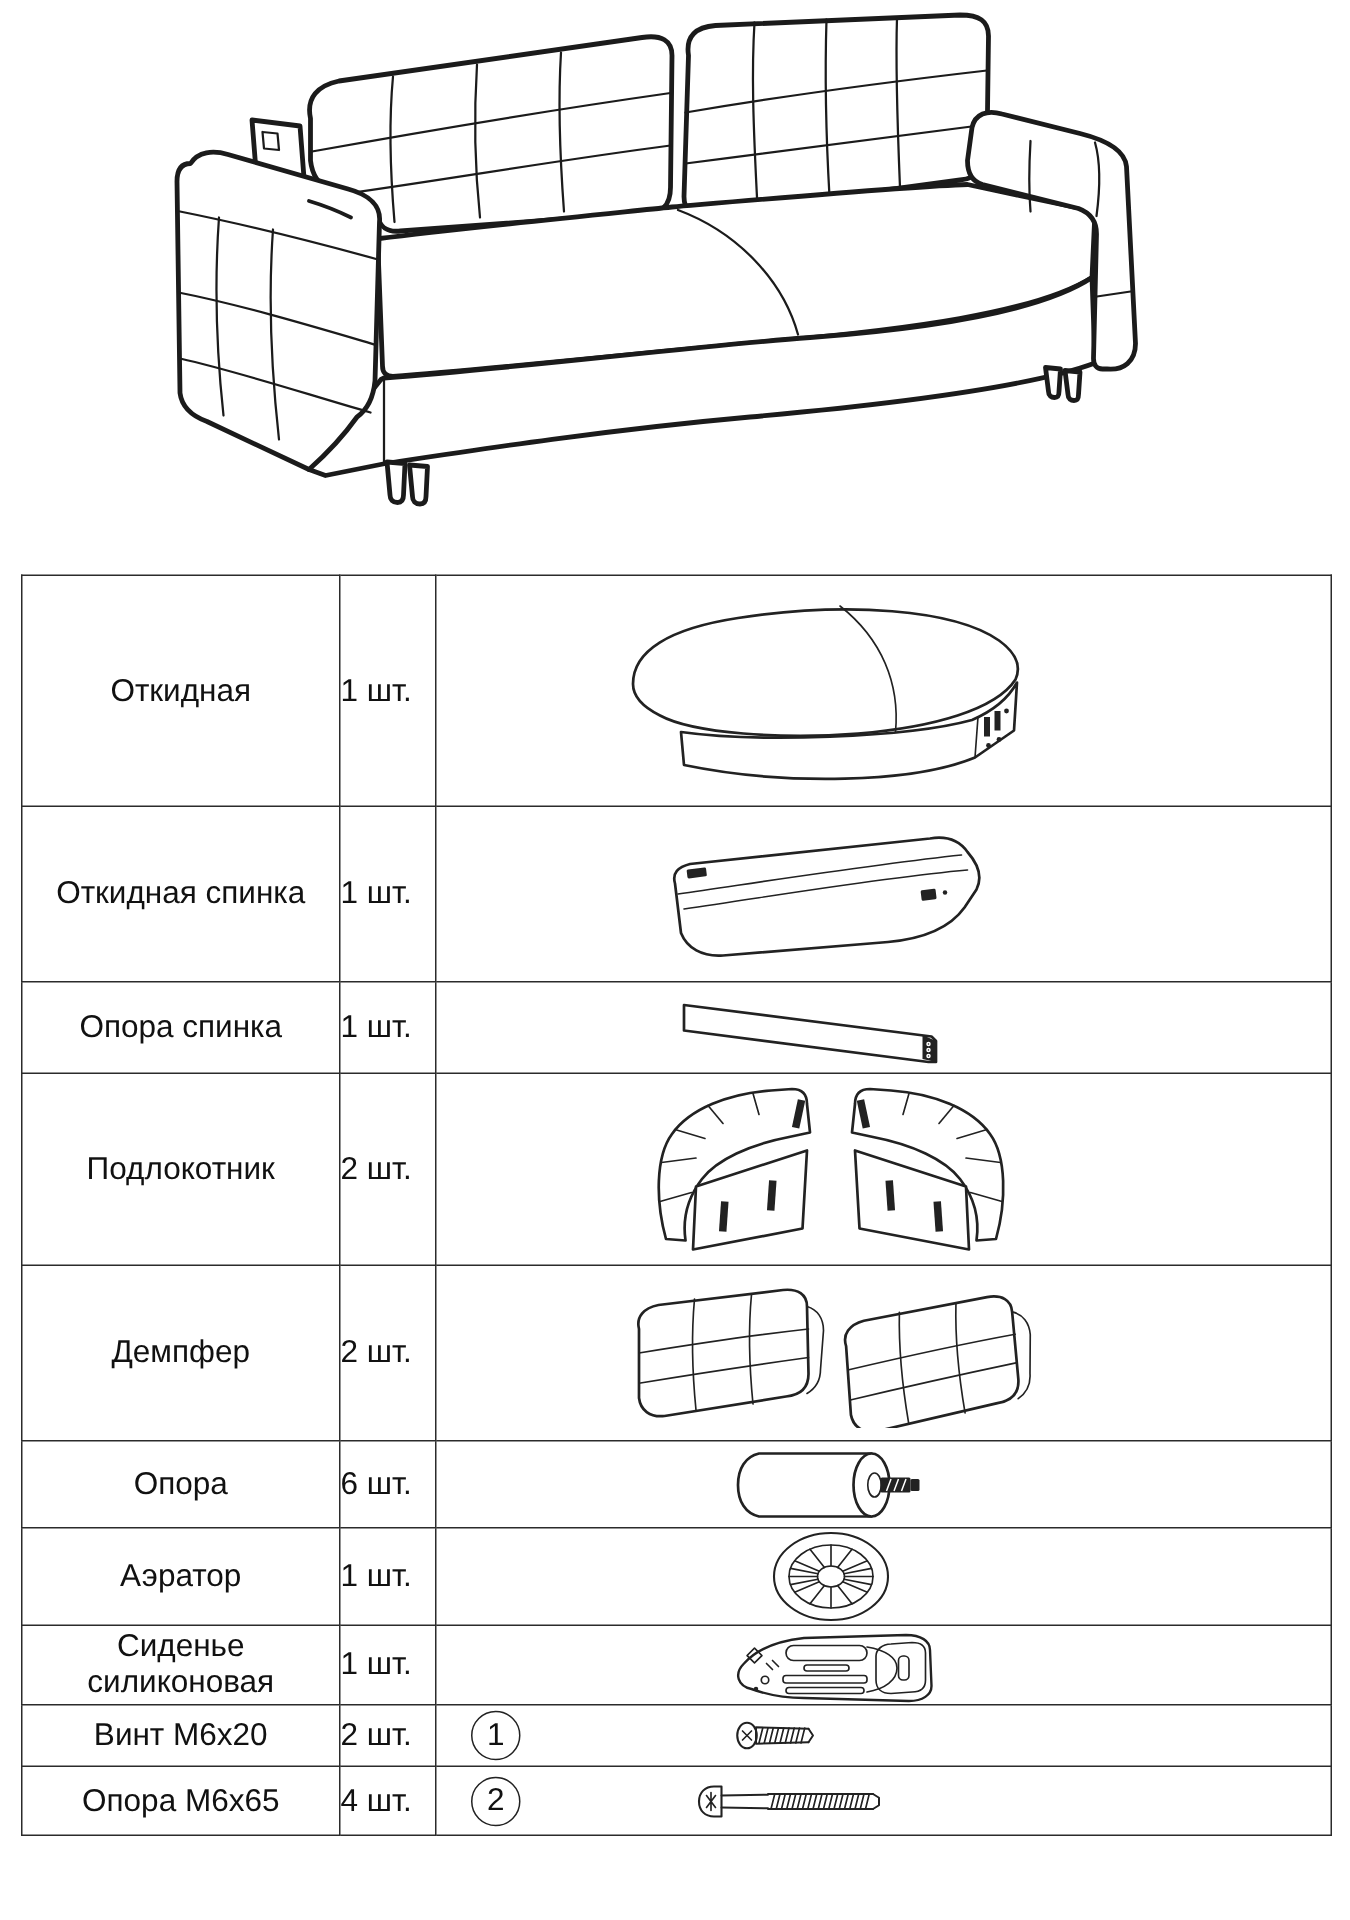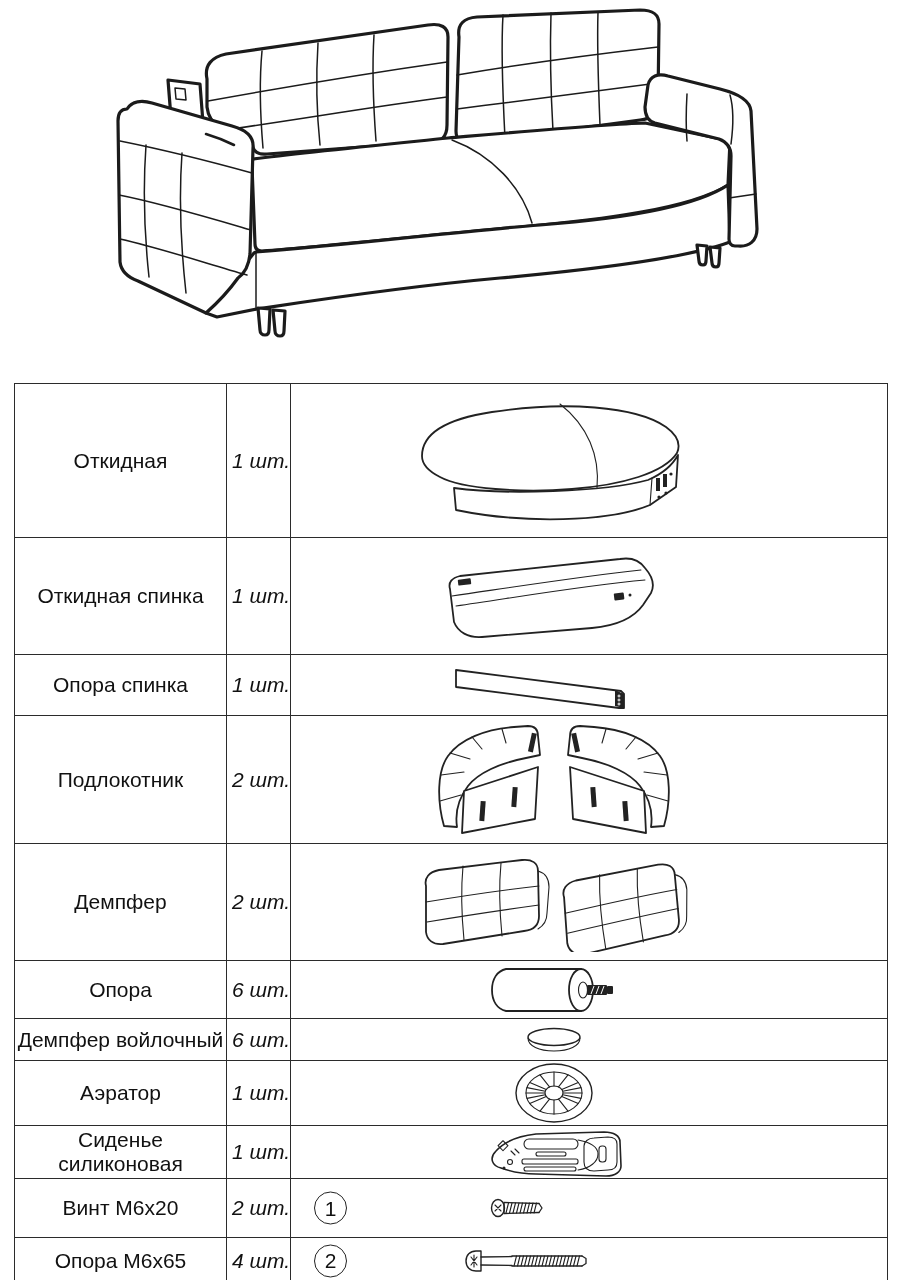--- a/index.html
+++ b/index.html
@@ -10,21 +10,21 @@
   .ol{fill:#ffffff;stroke:#1b1b1b;stroke-width:3.2;stroke-linejoin:round;stroke-linecap:round;}
   .sm{fill:none;stroke:#1b1b1b;stroke-width:1.5;stroke-linejoin:round;stroke-linecap:round;}
   .p-ol{fill:#ffffff;stroke:#222;stroke-width:1.8;stroke-linejoin:round;stroke-linecap:round;}
   .p-sm{fill:none;stroke:#222;stroke-width:1.1;stroke-linejoin:round;stroke-linecap:round;}
   .p-dk{fill:#222;stroke:none;}
   .p-wh{stroke:#fff;stroke-width:1;fill:none;}
   table.parts{position:absolute;left:14px;top:383px;width:874px;border-collapse:collapse;
               table-layout:fixed;}
   table.parts td{border:1.6px solid #2b2b2b;padding:0;vertical-align:middle;overflow:hidden;}
   .c-name{text-align:center;font-size:21px;}
-  .c-qty{text-align:right;font-size:21px;font-style:italic;}
+  .c-qty{text-align:left;font-size:21px;}
   .c-img{position:relative;}
   .imgwrap{display:flex;justify-content:center;align-items:center;width:100%;height:100%;
            transform:translateX(-35px);}
   .marker{position:absolute;left:23px;top:50%;transform:translateY(-50%);
           width:31px;height:31px;border:1.8px solid #222;border-radius:50%;
           display:flex;align-items:center;justify-content:center;font-size:21px;color:#111;}
   .screw-pos{position:absolute;top:50%;transform:translateY(-50%);}
 </style>
 </head>
 <body>
@@ -196,32 +196,20 @@
       <ellipse class="p-ol" cx="92" cy="27" rx="12" ry="21"></ellipse>
       <ellipse class="p-sm" cx="94" cy="27" rx="4.5" ry="8"></ellipse>
       <rect class="p-dk" x="98" y="22" width="20" height="10" rx="1"></rect>
       <path class="p-wh" d="M102,31 L105,23 M107,31 L110,23 M112,31 L115,23"></path>
       <rect class="p-dk" x="118" y="23" width="6" height="8" rx="1"></rect>
     </svg>
   </div>
         </td>
 </tr>
 
-<tr style="height:42px">
-  <td class="c-name"><span>Демпфер войлочный</span></td>
-  <td class="c-qty"><span>6 шт.</span></td>
-  <td class="c-img">
-          <div class="imgwrap">
-    <svg viewBox="0 0 64 28" width="64" height="28">
-      <ellipse class="p-ol" style="stroke-width:1.4" cx="32" cy="11" rx="26" ry="8.5"></ellipse>
-      <path class="p-sm" d="M6,12 C6,20 17,25 32,25 C47,25 58,20 58,12"></path>
-    </svg>
-  </div>
-        </td>
-</tr>
 
 <tr style="height:55px">
   <td class="c-name"><span>Аэратор</span></td>
   <td class="c-qty"><span>1 шт.</span></td>
   <td class="c-img">
           <div class="imgwrap">
     <svg viewBox="0 0 92 64" width="92" height="64">
       <ellipse class="p-ol" style="stroke-width:1.4" cx="46" cy="32" rx="38" ry="29"></ellipse>
       <ellipse class="p-sm" cx="46" cy="32" rx="28" ry="21"></ellipse>
       <ellipse class="p-sm" cx="46" cy="32" rx="9" ry="7"></ellipse>
@@ -250,21 +238,21 @@
       <path class="p-sm" d="M104,14 C116,16 124,21 124,28 C124,36 116,42 104,44"></path>
       <rect class="p-sm" x="26" y="16" width="7" height="7" transform="rotate(45 29 19)"></rect>
       <path class="p-sm" d="M37,25 L41,29 M41,23 L45,27"></path>
       <circle class="p-sm" cx="36" cy="36" r="2.5"></circle>
       <circle class="p-dk" cx="30" cy="42" r="1.5"></circle>
     </svg>
   </div>
         </td>
 </tr>
 
-<tr style="height:59px">
+<tr style="height:41px">
   <td class="c-name"><span>Винт М6х20</span></td>
   <td class="c-qty"><span>2 шт.</span></td>
   <td class="c-img">
     <div class="marker">1</div>
     <div class="screw-pos" style="left:198px">
       <svg viewBox="0 0 64 20" width="64" height="20">
         <ellipse class="p-sm" style="stroke-width:1.4" cx="9" cy="10" rx="6.5" ry="8.5"></ellipse>
         <path class="p-sm" d="M6,7 L12,13 M12,7 L6,13"></path>
         <path class="p-sm" style="stroke-width:1.3" d="M15,4.5 L50,5.5 M15,15.5 L50,14.5 M15,4.5 L15,15.5"></path>
         <path class="p-sm" d="M17,15 L19.5,5 M20.5,15 L23,5 M24,15 L26.5,5 M27.5,15 L30,5 M31,15 L33.5,5 M34.5,15 L37,5 M38,15 L40.5,5 M41.5,15 L44,5 M45,15 L47.5,5"></path>

